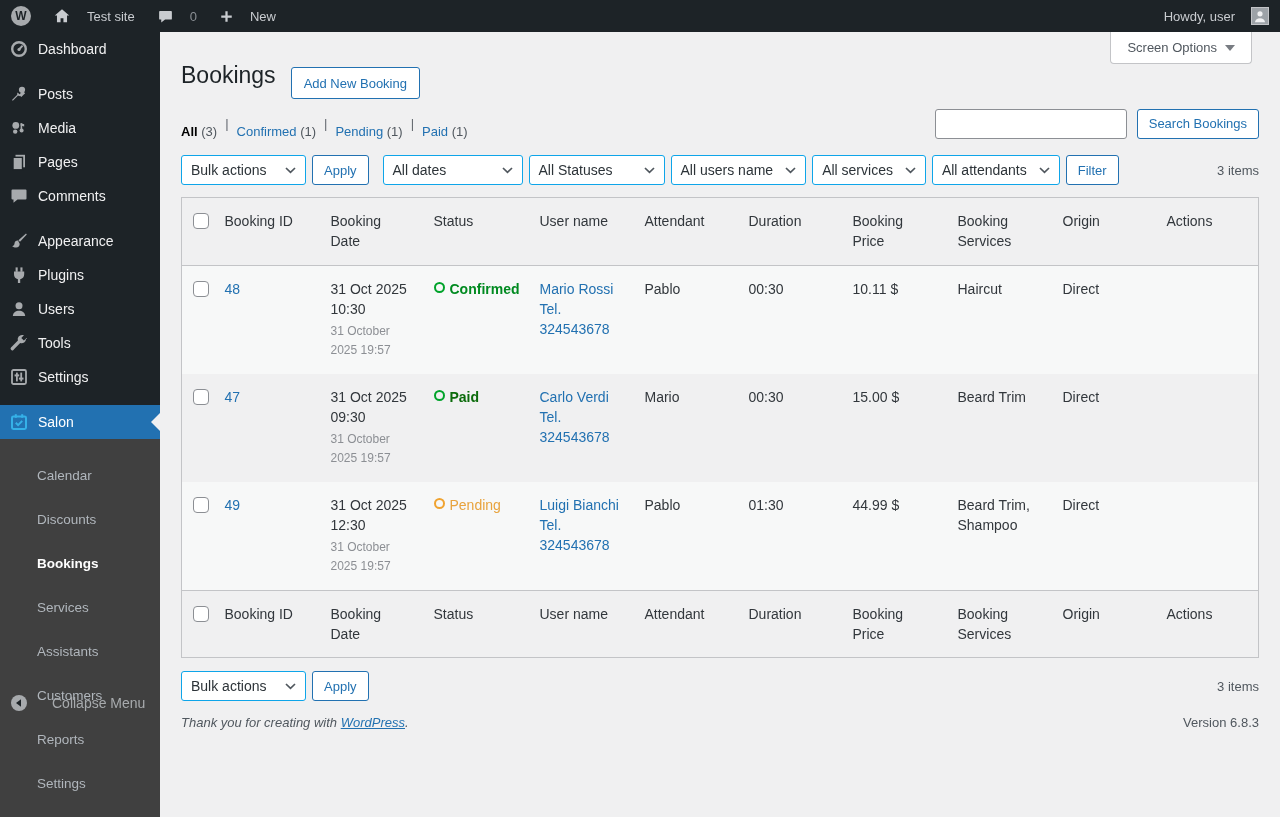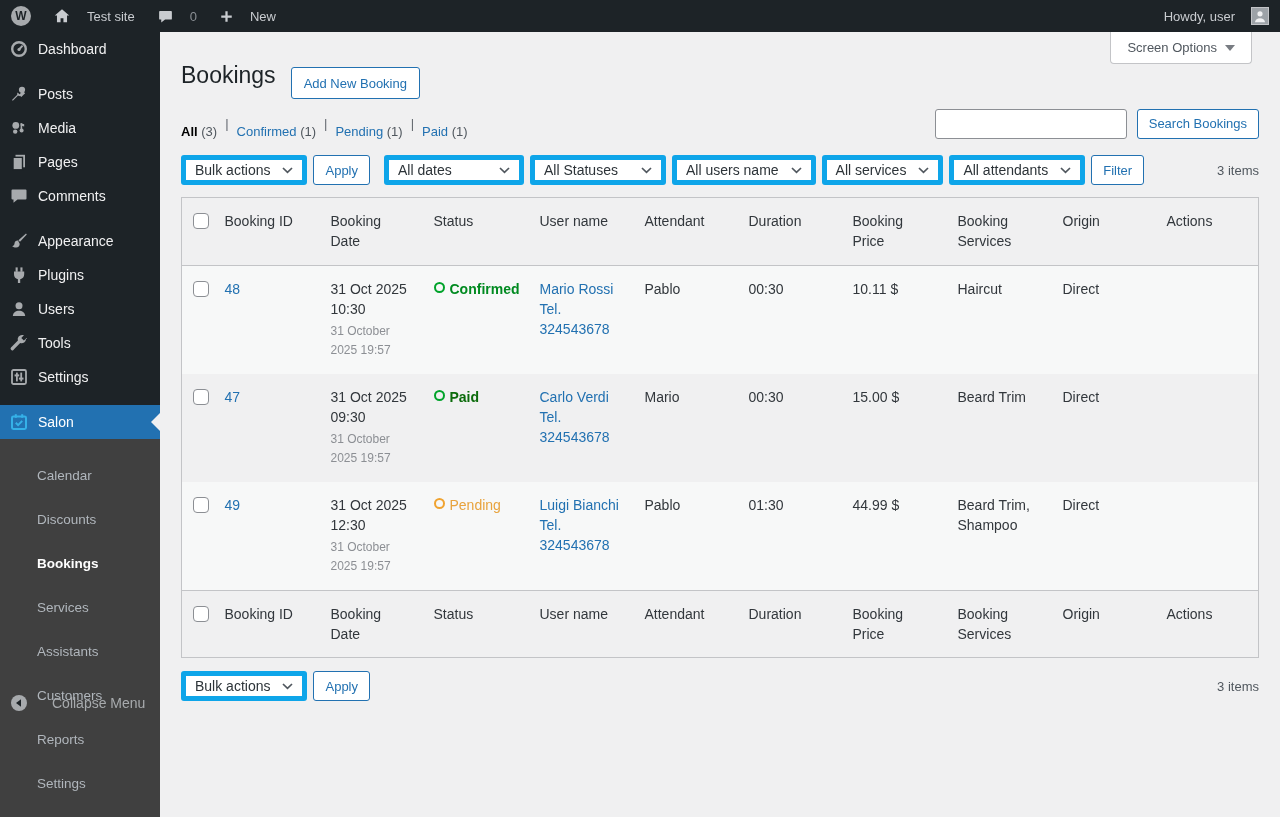--- a/index.html
+++ b/index.html
@@ -67,21 +67,21 @@
   .subsubsub .sep { color:#646970; }
   .search-box { display:flex; align-items:center; gap:10px; }
   .search-input { width:192px; height:30px; border:1px solid #8c8f94; border-radius:3px;
     background:#fff; padding:0 8px; font-size:14px; font-family:"Liberation Sans", sans-serif; }
 
   .tablenav { margin-top:16px; display:flex; align-items:center; gap:6px; }
   .tablenav.bottom { margin-top:13px; }
   .tablenav .spacer { flex:1; }
   .items-count { color:#50575e; font-size:13px; }
   .select { display:inline-flex; align-items:center; justify-content:space-between;
-    background:#fff; border:5px solid #0ea5e9; border-radius:3px; height:30px;
+    background:#fff; border:1px solid #0ea5e9; border-radius:3px; height:30px;
     padding:0 9px 0 9px; gap:12px; font-size:14px; color:#2c3338; cursor:pointer; }
   .select svg { flex-shrink:0; }
   .gap8 { width:2px; }
 
   
   table.bookings { margin-top:12px; width:100%; border-collapse:collapse;
     border:1px solid #c3c4c7; table-layout:fixed; background:#f6f7f7; }
   table.bookings th, table.bookings td { text-align:left; vertical-align:top;
     padding:13px 10px; font-weight:normal; font-size:14px; color:#32373c; line-height:1.45; }
   thead th, tfoot th { color:#2c3338; padding-top:15px; padding-bottom:15px; vertical-align:middle; }
@@ -466,14 +466,18 @@
         <span>Bulk actions</span>
         <svg width="11" height="7" viewBox="0 0 11 7">
             <path d="M1 1l4.5 4.3L10 1" stroke="#50575e" stroke-width="1.7" fill="none"></path>
           </svg>
       </div>
       <button class="btn small">Apply</button>
       <div class="spacer"></div>
       <span class="items-count">3 items</span>
     </div>
 
+    <div class="footer">
+      <span class="thanks"><span>Thank you for creating with </span><a>WordPress</a><span>.</span></span>
+      <span>Version 6.8.3</span>
+    </div>
   </div>
 </div>
 
 </body></html>

